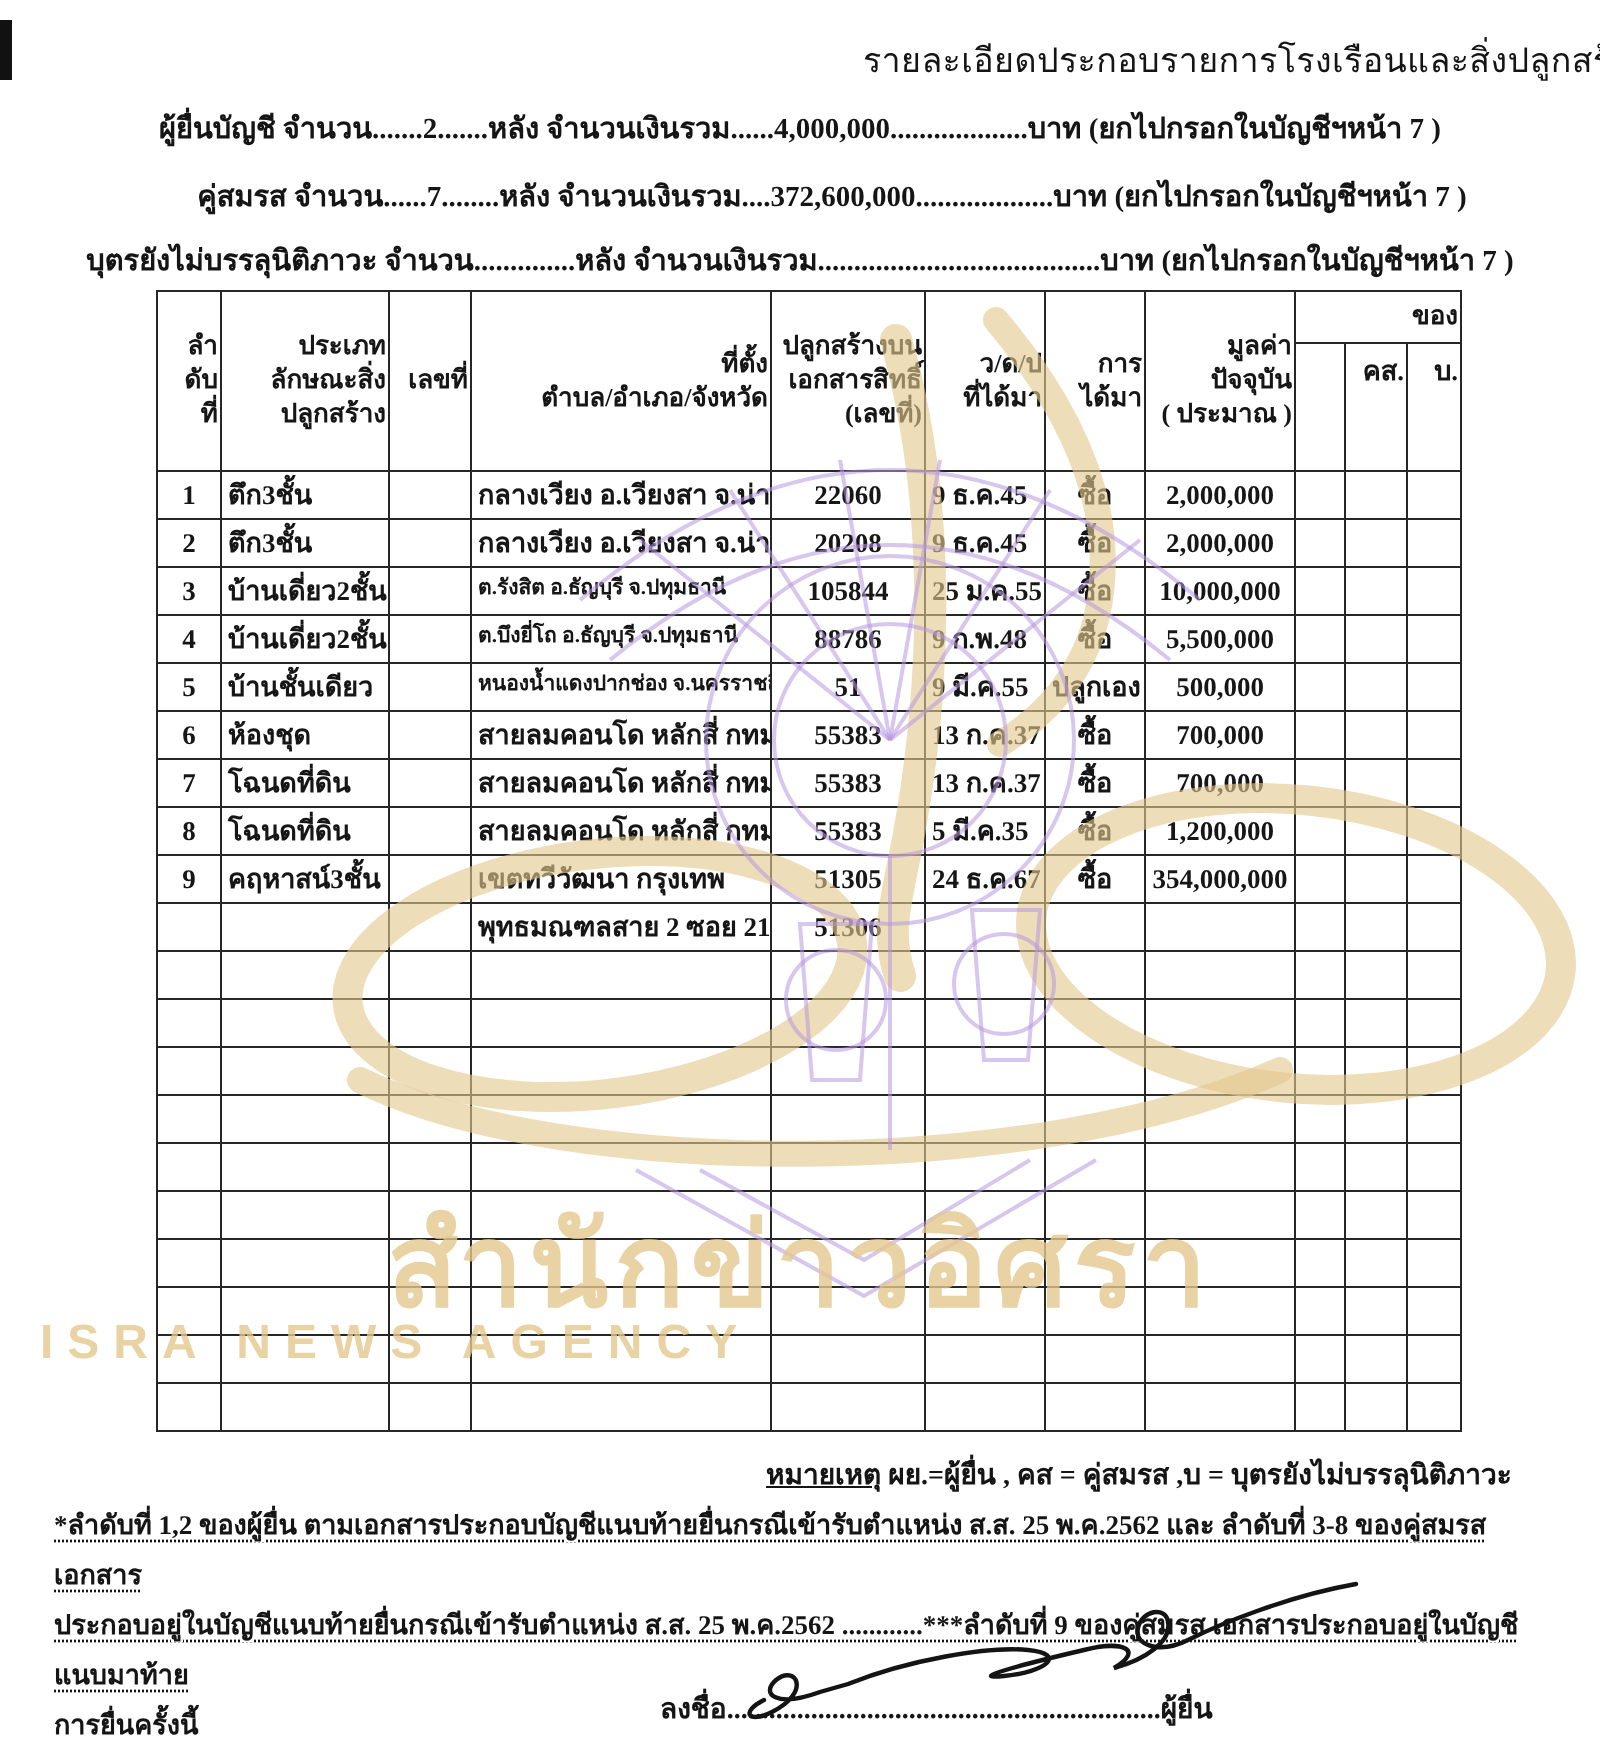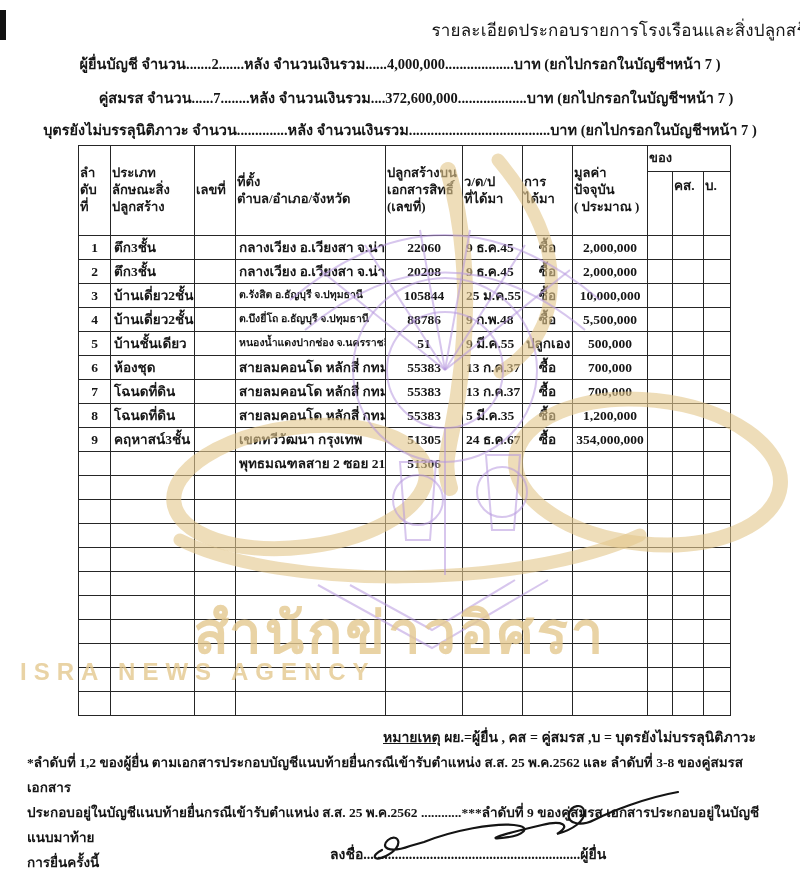--- a/index.html
+++ b/index.html
@@ -22,21 +22,21 @@
   table.assets{
     position:absolute;left:78px;top:145px;width:652px;
     border-collapse:collapse;table-layout:fixed;
   }
   table.assets th, table.assets td{
     border:1.4px solid #262626;box-sizing:border-box;
     font-weight:bold;color:#161616;
   }
   table.assets th{
     font-size:13px;line-height:1.3;white-space:pre-line;
-    vertical-align:middle;padding:2px 1px;text-align:left;
+    vertical-align:middle;padding:2px 1px;text-align:right;
   }
   th.of-head{height:26px;}
   tr.subhead th{height:64px;vertical-align:top;padding-top:5px;font-size:13.5px;}
   table.assets td{
     height:24px;font-size:13.5px;line-height:1;padding:0 3px;
     overflow:hidden;white-space:nowrap;
   }
   td.c0{text-align:center;}
   td.c1{text-align:left;padding-left:5px;}
   td.c3{text-align:left;padding-left:8px;}
@@ -64,21 +64,21 @@
   .notice{
     position:absolute;top:726px;left:383px;
     font-size:14px;font-weight:bold;white-space:nowrap;
   }
   .notice .lbl{text-decoration:underline;}
   .notes{
     position:absolute;top:750px;left:27px;width:752px;
     font-size:13.5px;font-weight:bold;line-height:25px;
   }
   .note-line{
-    text-decoration-style:dotted;
+    text-decoration:underline;text-decoration-style:dotted;
     text-underline-offset:3px;
   }
   .note-last{text-decoration:none;}
   .signature{
     position:absolute;top:843px;left:330px;width:360px;
     font-size:14px;font-weight:bold;white-space:nowrap;
   }
   .sig-svg{position:absolute;top:790px;left:360px;z-index:4;}
 </style>
 </head>

